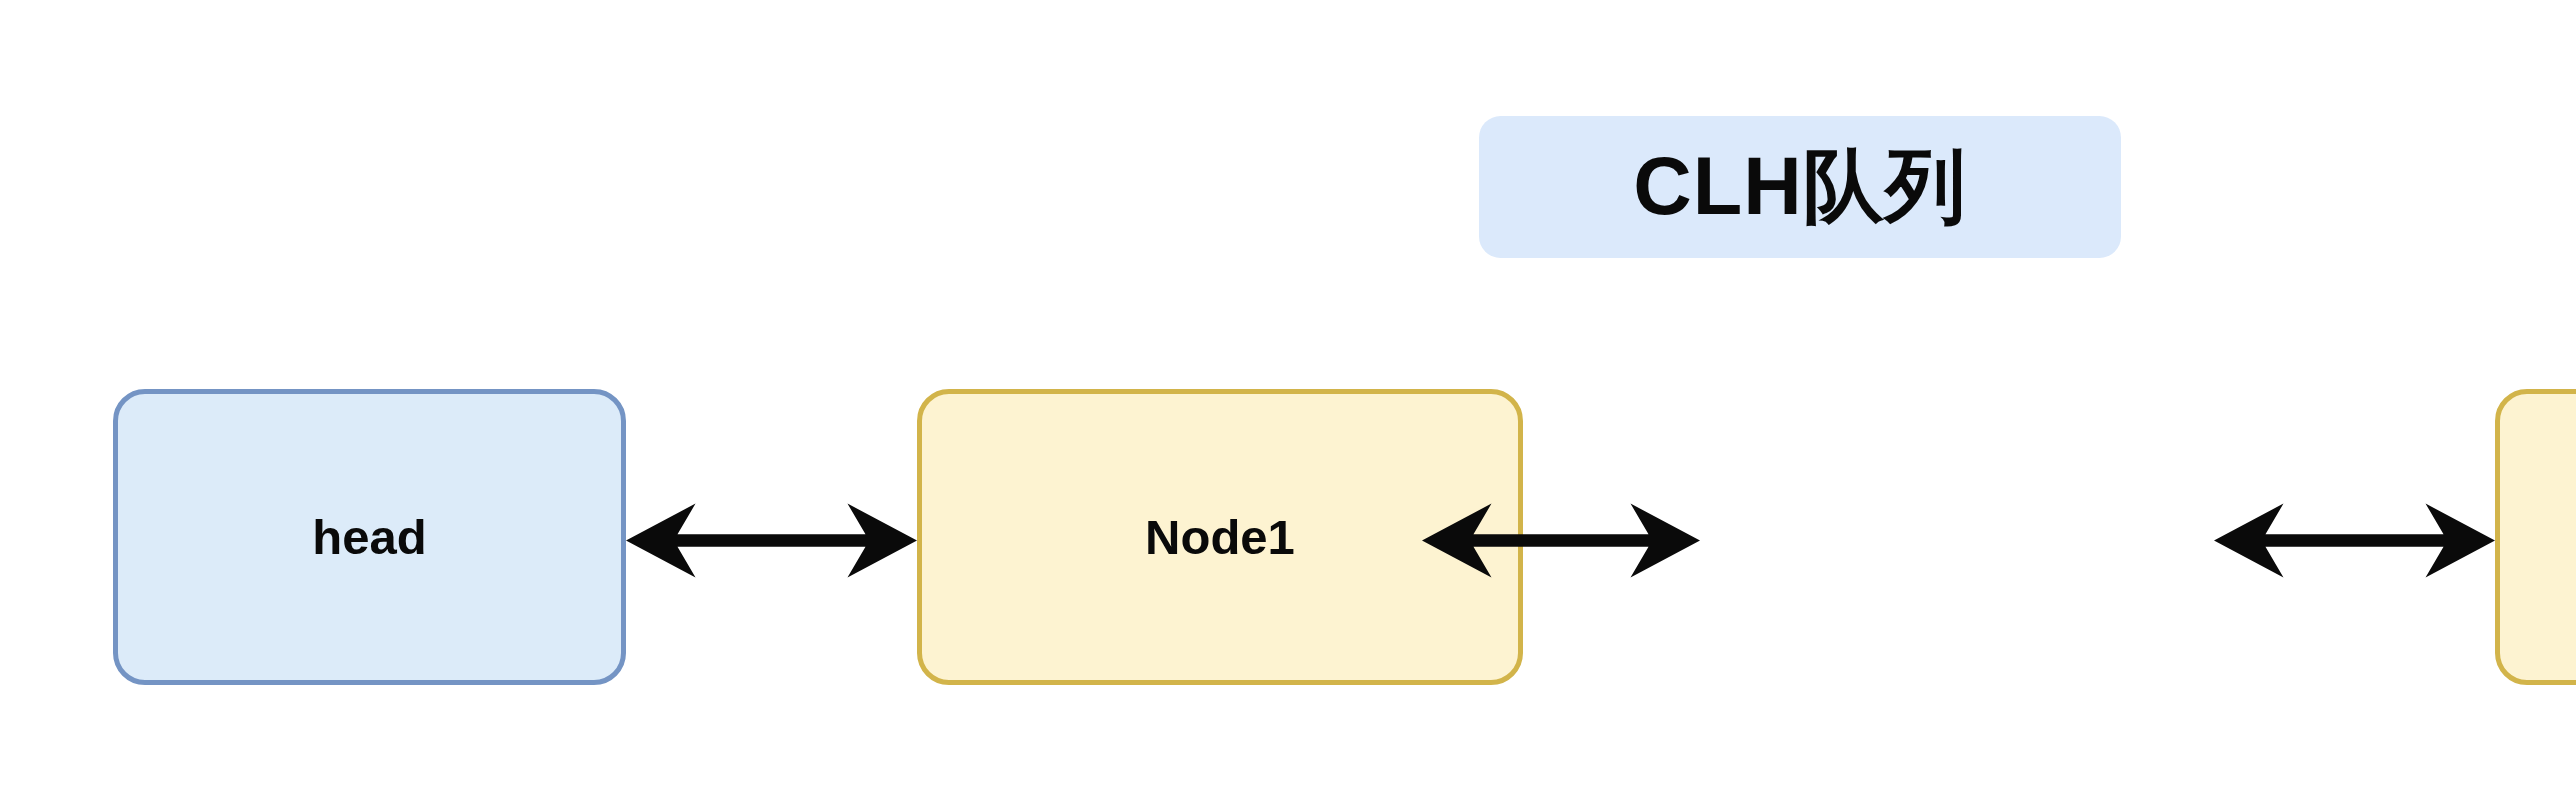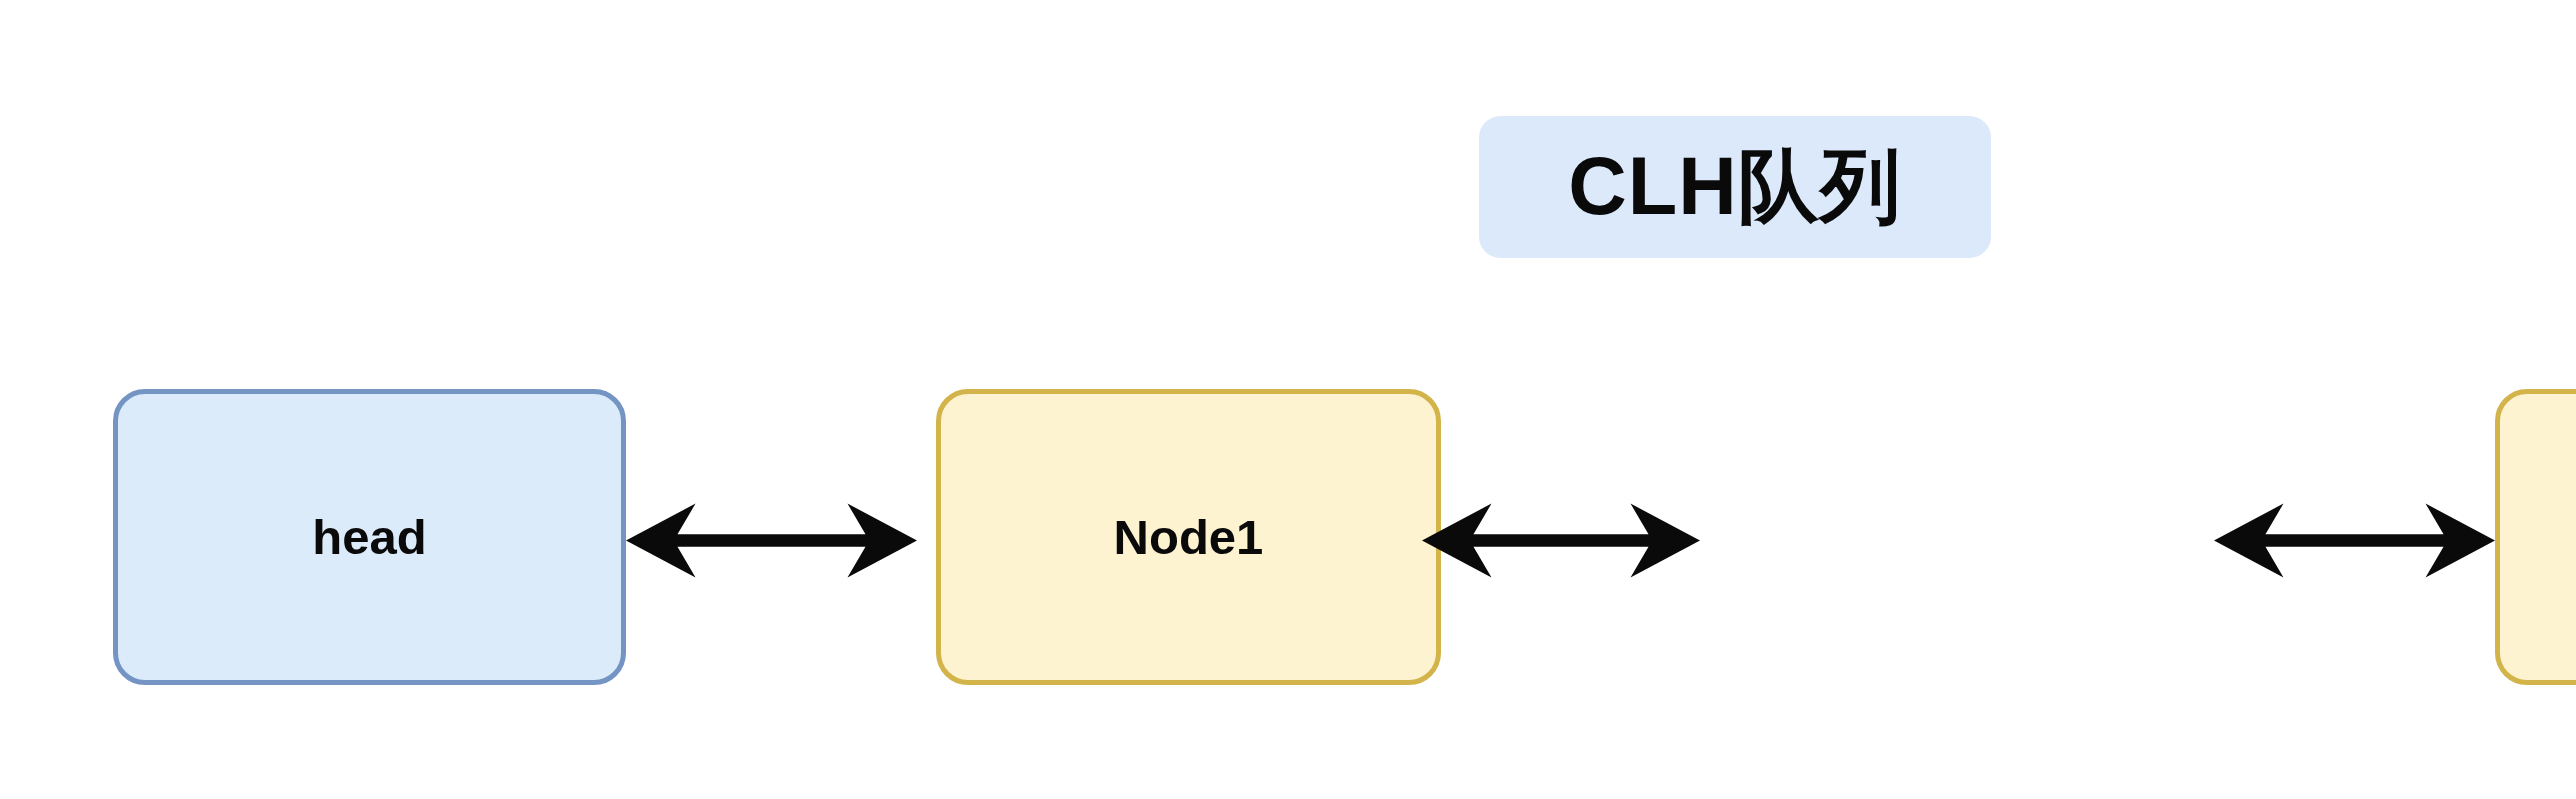--- a/index.html
+++ b/index.html
@@ -18,21 +18,21 @@
   html,body{width:3576px;height:799px;overflow:hidden;}
   body{
     background:var(--background);
     font-family:"Liberation Sans","DejaVu Sans",sans-serif;
     color:var(--text);
     position:relative;
   }
   .canvas{position:absolute;left:0;top:0;width:3576px;height:799px;}
 
   .title-box{
-    position:absolute;left:1479px;top:116px;width:512px;height:142px;
+    position:absolute;left:1479px;top:116px;width:642px;height:142px;
     background:var(--title-fill);
     border-radius:21.6px;
     display:flex;align-items:center;justify-content:center;text-align:center;
   }
   .title-box .label{
     font-size:81px;font-weight:bold;letter-spacing:1px;
   }
 
   .qbox{
     position:absolute;top:389px;height:296px;
@@ -43,21 +43,21 @@
   }
   .head-box{
     left:113px;width:513px;
     background:var(--head-fill);
     border:5.2px solid var(--head-border);
   }
   .node-box{
     background:var(--node-fill);
     border:5.2px solid var(--node-border);
   }
-  .node-1{left:936px;width:505px;}
+  .node-1{left:917px;width:606px;}
   .node-2{left:1700px;width:514px;}
   .node-3{left:2495px;width:515px;}
 
   .arrow-svg{position:absolute;top:502px;height:77px;display:block;}
   .arrow-svg path{fill:var(--arrow);}
   .arrow-1{left:626px;width:291px;}
   .arrow-2{left:1422px;width:278px;}
   .arrow-3{left:2214px;width:281px;}
 </style>
 </head>

